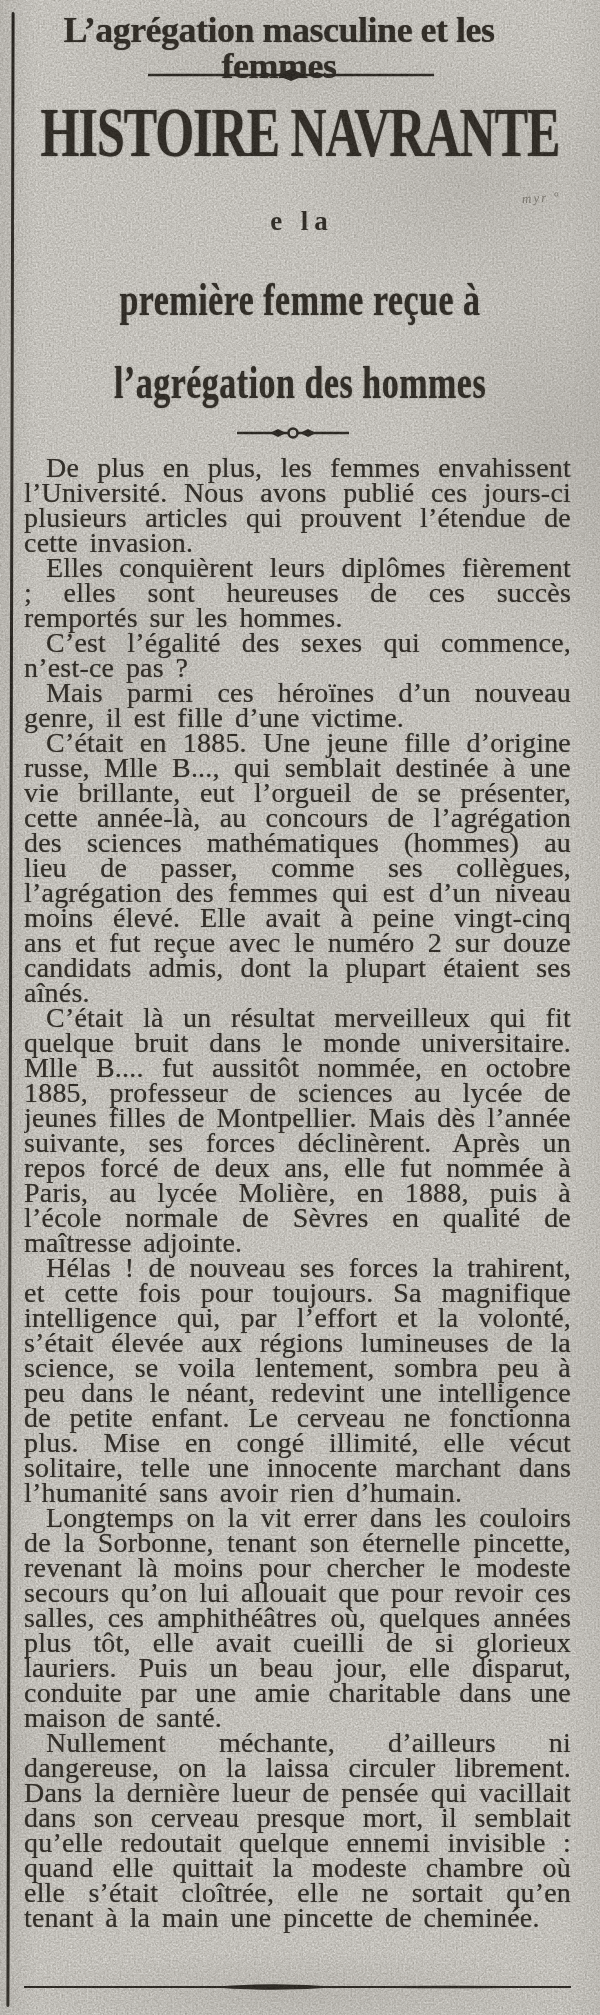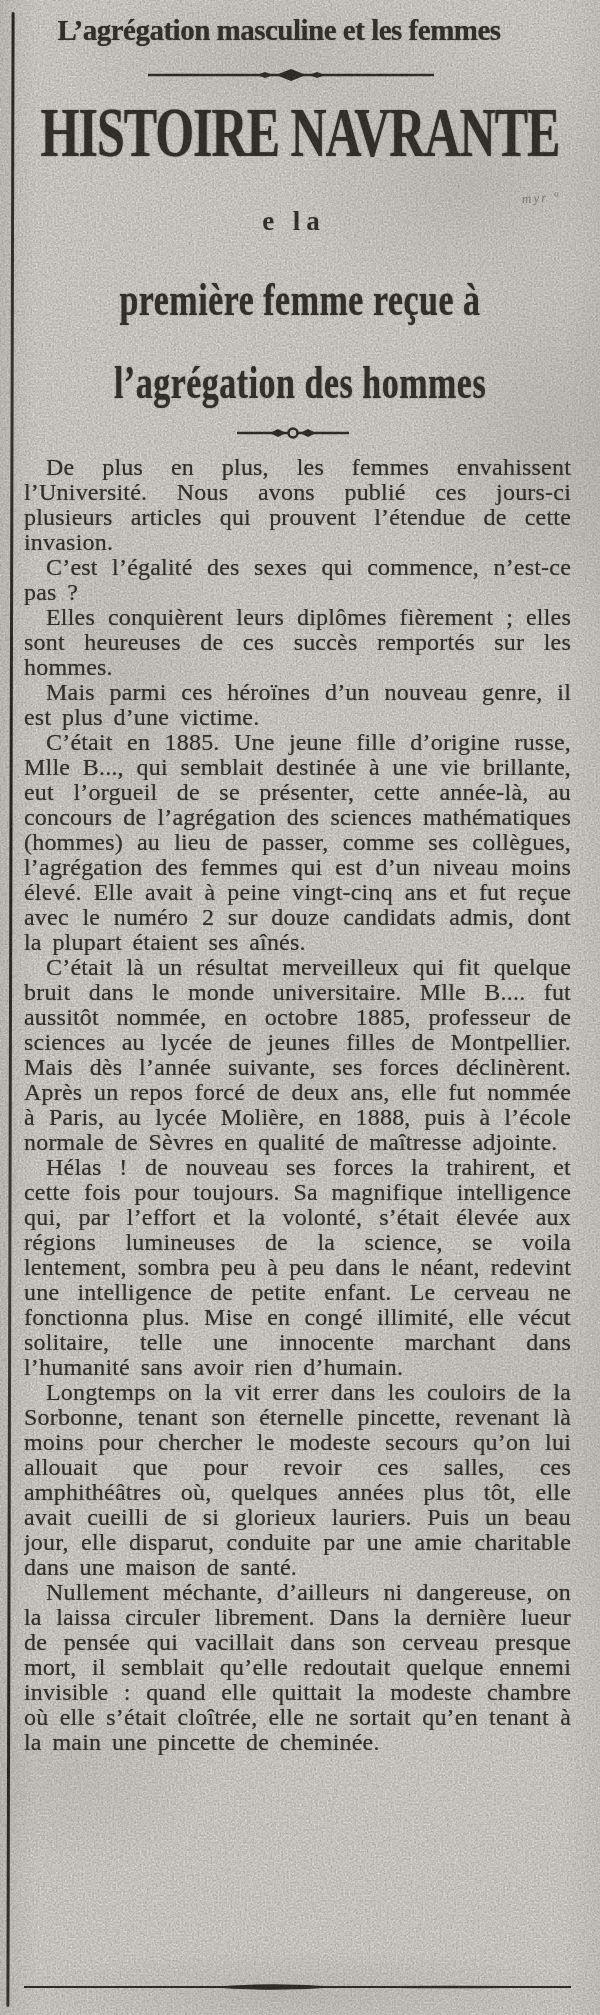--- a/index.html
+++ b/index.html
@@ -26,54 +26,54 @@
   .col-rule{
     position:absolute;left:9px;top:12px;width:3px;height:1995px;
     background:linear-gradient(180deg,#15120f 0%,#2a2622 18%,#0f0d0b 42%,#33302b 63%,#121009 85%,#26231f 100%);
     border-radius:2px;
     transform:rotate(.15deg);
     z-index:2;
   }
   .kicker{
     position:absolute;top:12px;left:24px;width:510px;
     text-align:center;
-    font-weight:bold;font-size:29px;line-height:36px;
+    font-weight:bold;font-size:36px;line-height:36px;
     letter-spacing:-.5px;
     text-shadow:0 0 1px rgba(25,22,18,.75);
     z-index:3;
   }
   .divider1{position:absolute;left:148px;top:68px;z-index:3;}
   .headline{
     position:absolute;top:90px;left:12px;width:576px;margin:0;
     text-align:center;
     font-size:50px;font-weight:bold;line-height:60px;letter-spacing:-1px;
     transform:scaleY(1.4);transform-origin:50% 0;
     text-shadow:0 0 1px rgba(25,22,18,.8);
     white-space:nowrap;
     z-index:3;
   }
   .deck-prefix{
-    position:absolute;top:206px;left:4px;width:580px;
+    position:absolute;top:206px;left:12px;width:580px;
     text-align:center;
     font-size:27px;font-weight:bold;letter-spacing:6px;
     z-index:3;
   }
   .deck{
     position:absolute;top:258px;left:12px;width:576px;margin:0;
     text-align:center;
     font-size:34px;font-weight:bold;line-height:62px;letter-spacing:.5px;
     transform:scaleY(1.35);transform-origin:50% 0;
     text-shadow:0 0 1px rgba(25,22,18,.8);
     z-index:3;
   }
   .divider2{position:absolute;left:237px;top:426px;z-index:3;}
   .body-col{
     position:absolute;top:455px;left:24px;width:547px;height:1522px;
     overflow:hidden;
-    font-size:24px;line-height:25px;
+    font-size:28px;line-height:25px;
     word-spacing:4.5px;letter-spacing:.2px;
     text-align:justify;
     text-shadow:0 0 .8px rgba(30,26,22,.65);
     z-index:3;
   }
   .body-col p{margin:0;text-indent:22px;}
   .margin-note{
     position:absolute;top:190px;left:522px;
     font-size:13px;font-style:italic;color:#6b675f;opacity:.8;
     transform:rotate(-4deg);letter-spacing:2px;
@@ -110,23 +110,23 @@
     <line x1="0" y1="7" x2="112" y2="7" stroke="#1d1a16" stroke-width="2.6"></line>
     <circle cx="56" cy="7" r="4.5" fill="#e6e4df" stroke="#1d1a16" stroke-width="2.6"></circle>
     <polygon points="41,3 49,7 41,11 33,7" fill="#1d1a16"></polygon>
     <polygon points="71,3 79,7 71,11 63,7" fill="#1d1a16"></polygon>
   </svg>
 
   <div class="margin-note">myr °</div>
 
   <div class="body-col">
     <p>De plus en plus, les femmes envahissent l’Université. Nous avons publié ces jours-ci plusieurs articles qui prouvent l’étendue de cette invasion.</p>
+    <p>Elles conquièrent leurs diplômes fièrement ; elles sont heureuses de ces succès remportés sur les hommes.</p>
     <p>C’est l’égalité des sexes qui commence, n’est-ce pas ?</p>
-    <p>Elles conquièrent leurs diplômes fièrement ; elles sont heureuses de ces succès remportés sur les hommes.</p>
-    <p>Mais parmi ces héroïnes d’un nouveau genre, il est plus d’une victime.</p>
+    <p>Mais parmi ces héroïnes d’un nouveau genre, il est fille d’une victime.</p>
     <p>C’était en 1885. Une jeune fille d’origine russe, Mlle B..., qui semblait destinée à une vie brillante, eut l’orgueil de se présenter, cette année-là, au concours de l’agrégation des sciences mathématiques (hommes) au lieu de passer, comme ses collègues, l’agrégation des femmes qui est d’un niveau moins élevé. Elle avait à peine vingt-cinq ans et fut reçue avec le numéro 2 sur douze candidats admis, dont la plupart étaient ses aînés.</p>
     <p>C’était là un résultat merveilleux qui fit quelque bruit dans le monde universitaire. Mlle B.... fut aussitôt nommée, en octobre 1885, professeur de sciences au lycée de jeunes filles de Montpellier. Mais dès l’année suivante, ses forces déclinèrent. Après un repos forcé de deux ans, elle fut nommée à Paris, au lycée Molière, en 1888, puis à l’école normale de Sèvres en qualité de maîtresse adjointe.</p>
     <p>Hélas ! de nouveau ses forces la trahirent, et cette fois pour toujours. Sa magnifique intelligence qui, par l’effort et la volonté, s’était élevée aux régions lumineuses de la science, se voila lentement, sombra peu à peu dans le néant, redevint une intelligence de petite enfant. Le cerveau ne fonctionna plus. Mise en congé illimité, elle vécut solitaire, telle une innocente marchant dans l’humanité sans avoir rien d’humain.</p>
     <p>Longtemps on la vit errer dans les couloirs de la Sorbonne, tenant son éternelle pincette, revenant là moins pour chercher le modeste secours qu’on lui allouait que pour revoir ces salles, ces amphithéâtres où, quelques années plus tôt, elle avait cueilli de si glorieux lauriers. Puis un beau jour, elle disparut, conduite par une amie charitable dans une maison de santé.</p>
     <p>Nullement méchante, d’ailleurs ni dangereuse, on la laissa circuler librement. Dans la dernière lueur de pensée qui vacillait dans son cerveau presque mort, il semblait qu’elle redoutait quelque ennemi invisible : quand elle quittait la modeste chambre où elle s’était cloîtrée, elle ne sortait qu’en tenant à la main une pincette de cheminée.</p>
   </div>
 
   <svg class="end-rule" width="547" height="14" viewBox="0 0 547 14" xmlns="http://www.w3.org/2000/svg">
     <line x1="0" y1="7" x2="547" y2="7" stroke="#1d1a16" stroke-width="2.2"></line>
     <path d="M 185 7 Q 250 1.5 315 7 Q 250 12.5 185 7 Z" fill="#1d1a16"></path>

